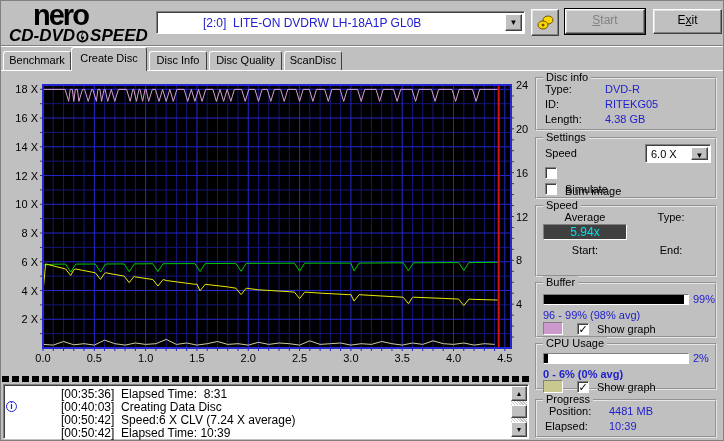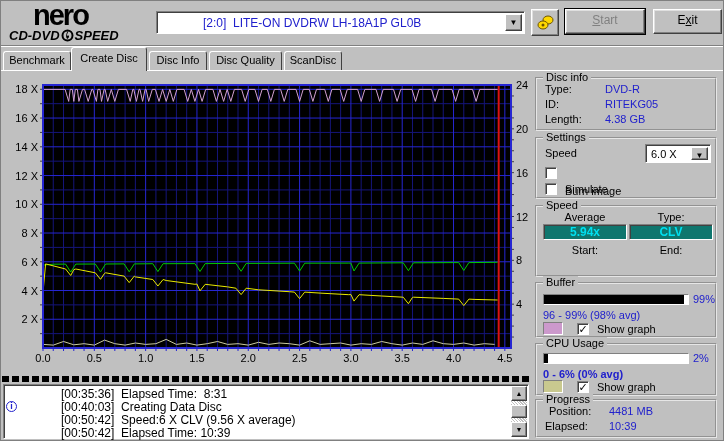--- a/index.html
+++ b/index.html
@@ -4,21 +4,21 @@
 <style>
   * { box-sizing: border-box; margin: 0; padding: 0; }
   html,body { width:724px; height:441px; }
   body { font-family: "Liberation Sans","DejaVu Sans",sans-serif; font-size:11px; color:#000; }
   #win { position:relative; width:724px; height:441px; background:#c0c0c0; overflow:hidden;
          border:1px solid #808080; }
 
   
   #logo { position:absolute; left:8px; top:2px; width:150px; }
   .logo-nero { font-size:29px; font-weight:bold; letter-spacing:-2px; line-height:24px; padding-left:24px; }
-  .logo-sub { font-size:13px; font-weight:bold; font-style:italic; letter-spacing:0px; line-height:17px; white-space:nowrap; }
+  .logo-sub { font-size:17px; font-weight:bold; font-style:italic; letter-spacing:0px; line-height:17px; white-space:nowrap; }
   .flame { display:inline-block; vertical-align:-2px; margin:0 1px; }
 
   .sunken { background:#fff; border:1px solid; border-color:#808080 #fff #fff #808080;
             box-shadow:inset 1px 1px 0 #404040; }
   #drive-combo { position:absolute; left:155px; top:10px; width:369px; height:23px; }
   #drive-combo .val { position:absolute; left:6px; top:4px; font-size:12px; white-space:pre;margin-left:40px; }
   .combo-arrow { position:absolute; right:2px; top:2px; bottom:2px; width:17px; background:#c0c0c0;
                  border:1px solid; border-color:#fff #404040 #404040 #fff; box-shadow:inset -1px -1px 0 #808080;
                  text-align:center; font-size:8px; line-height:15px; }
   .btn { position:absolute; background:#c0c0c0; border:1px solid; border-color:#fff #404040 #404040 #fff;
@@ -65,34 +65,34 @@
 
   
   .group { position:absolute; left:534px; width:182px; border:2px groove #e6e6e6; z-index:2; }
   .group-title { position:absolute; top:-8px; left:6px; background:#c0c0c0; padding:0 3px; }
   .lbl { position:absolute; color:#000; }
   .val { position:absolute; color:#2020cc; }
   #g-discinfo { top:76px;  height:54px; }
   #g-settings { top:136px; height:62px; }
   #g-speed    { top:204px; height:72px; }
   #g-buffer   { top:281px; height:56px; }
-  #g-cpu      { top:342px; height:53px;padding-left:48px; }
+  #g-cpu      { top:342px; height:47px;padding-left:48px; }
   #g-progress { top:398px; height:39px; }
 
   #speed-combo { position:absolute; left:108px; top:5px; width:66px; height:19px; }
   #speed-combo .val { position:static; display:block; padding:3px 0 0 5px; color:#000; }
 
   .cb { position:absolute; width:12px; height:12px; background:#fff; border:1px solid;
         border-color:#808080 #fff #fff #808080; box-shadow:inset 1px 1px 0 #404040;
         font-size:11px; font-weight:bold; line-height:10px; text-align:center; }
   .cb-label { position:absolute; }
 
-  .vbox { position:absolute; width:84px; height:16px; background:#0f766e; border:1px solid;
+  .vbox { position:absolute; width:84px; height:16px; background:#404040; border:1px solid;
           border-color:#808080 #fff #fff #808080; box-shadow:inset 1px 1px 0 #404040;
-          color:#00dff0; font-weight:bold; font-size:12px; text-align:center; line-height:14px; }
+          color:#00dff0; font-weight:normal; font-size:12px; text-align:center; line-height:14px; }
   .collbl { position:absolute; width:84px; text-align:center; }
 
   .bar { position:absolute; left:6px; width:146px; height:11px; background:#fff; border:1px solid;
          border-color:#808080 #fff #fff #808080; }
   .bar-fill { height:100%; background:#000; }
   .swatch { position:absolute; left:6px; width:20px; height:13px; border:1px solid;
             border-color:#808080 #fff #fff #808080; }
 </style>
 </head>
 <body>
@@ -314,21 +314,21 @@
       <text x="401.2105263157895" y="291" text-anchor="middle" font-size="11px" fill="#000">3.5</text>
       <text x="452.5263157894737" y="291" text-anchor="middle" font-size="11px" fill="#000">4.0</text>
       <text x="503.8421052631579" y="291" text-anchor="middle" font-size="11px" fill="#000">4.5</text>
     </svg>
 
   <div id="splitter"></div>
   <div id="log-panel">
     <div id="log-info-icon">i</div>
     <div class="log-line" style="top:2px;"><span class="log-time">[00:35:36]</span><span>  </span><span>Elapsed Time:  8:31</span></div>
     <div class="log-line" style="top:15px;"><span class="log-time">[00:40:03]</span><span>  </span><span>Creating Data Disc</span></div>
-    <div class="log-line" style="top:28px;"><span class="log-time">[00:50:42]</span><span>  </span><span>Speed:6 X CLV (9.56 X average)</span></div>
+    <div class="log-line" style="top:28px;"><span class="log-time">[00:50:42]</span><span>  </span><span>Speed:6 X CLV (7.24 X average)</span></div>
     <div class="log-line" style="top:41px;"><span class="log-time">[00:50:42]</span><span>  </span><span>Elapsed Time: 10:39</span></div>
     <div id="log-scrollbar">
       <div id="sb-up" class="sb-btn">▲</div>
       <div id="sb-thumb"></div>
       <div id="sb-down" class="sb-btn">▼</div>
     </div>
   </div>
 
   <div class="group" id="g-discinfo">
     <span class="group-title">Disc info</span>
@@ -351,21 +351,20 @@
     <span class="cb-label" style="left:28px;top:46px;">Burn image</span>
     <span class="cb" style="left:8px;top:44px;"></span>
     <span class="cb-label" style="left:28px;top:44px;">Simulate</span>
   </div>
 
   <div class="group" id="g-speed">
     <span class="group-title">Speed</span>
     <span class="collbl" style="left:6px;top:4px;">Average</span>
     <span class="collbl" style="left:92px;top:4px;">Type:</span>
     <div class="vbox" style="left:6px;top:17px;">5.94x</div>
-    <div class="vbox" style="left:92px;top:17px;">CLV</div>
     <span class="collbl" style="left:6px;top:37px;">Start:</span>
     <span class="collbl" style="left:92px;top:37px;">End:</span>
   </div>
 
   <div class="group" id="g-buffer">
     <span class="group-title">Buffer</span>
     <div class="bar" style="top:10px;">
         <div class="bar-fill" style="width: 97%;"></div>
       </div>
     <span class="val" style="left:156px;top:9px;">99%</span>

